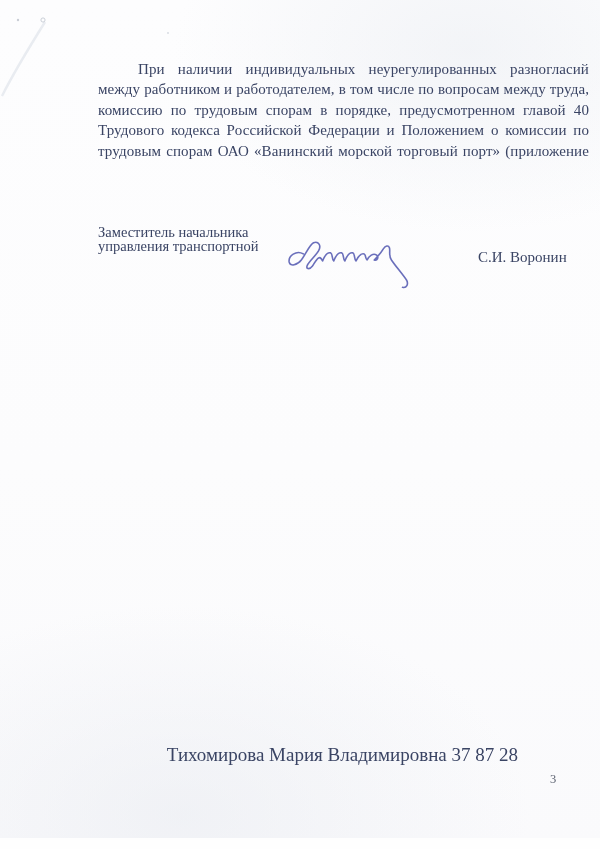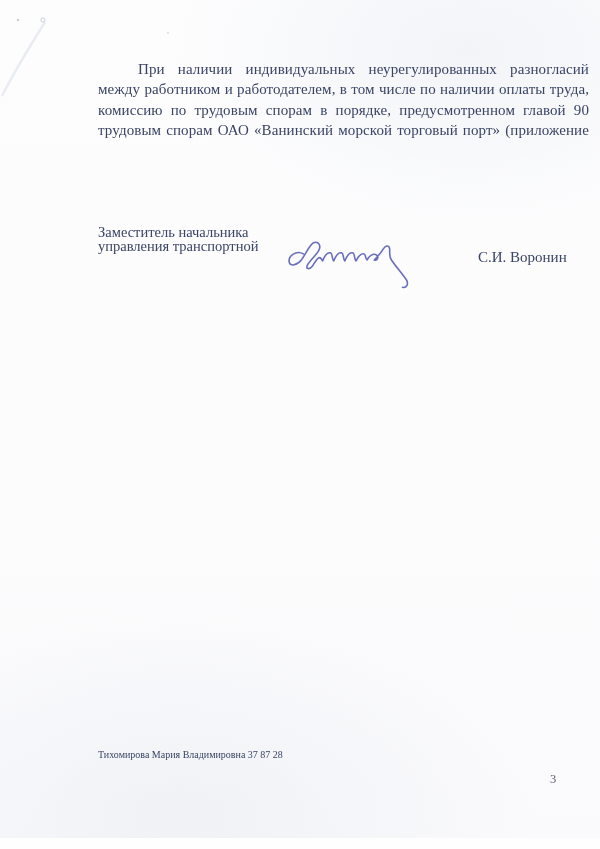--- a/index.html
+++ b/index.html
@@ -63,22 +63,23 @@
     left: 275px;
     top: 231px;
     width: 162px;
     height: 62px;
   }
   .contacts {
     position: absolute;
     left: 98px;
     top: 748px;
     width: 420px;
-    font-size: 10px;
+    font-size: 19px;
     line-height: 13.4px;
+    text-align: right;
   }
   .page-number {
     position: absolute;
     left: 550px;
     top: 772px;
     font-size: 12.5px;
     color: #595f6e;
   }
 </style>
 </head>
@@ -89,22 +90,23 @@
   <svg class="artifacts" viewBox="0 0 600 849" xmlns="http://www.w3.org/2000/svg" aria-hidden="true">
     <path d="M 2 96 C 14 72, 30 46, 45 22" fill="none" stroke="#e4e7ed" stroke-width="2.4" opacity="0.8"></path>
     <circle cx="18" cy="20" r="1.2" fill="#c9cdd6"></circle>
     <circle cx="43" cy="20" r="2.1" fill="none" stroke="#c4c9d3" stroke-width="0.9"></circle>
     <circle cx="168" cy="33" r="0.9" fill="#d4d8e0"></circle>
     <rect x="0" y="838" width="600" height="11" fill="#fefefe"></rect>
   </svg>
 
   <div class="paragraph">
     <div class="pline first">При наличии индивидуальных неурегулированных разногласий</div>
-    <div class="pline">между работником и работодателем, в том числе по наличии оплаты труда,</div>
-    <div class="pline">комиссию по трудовым спорам в порядке, предусмотренном главой 90</div>
+    <div class="pline">между работником и работодателем, в том числе по вопросам между труда,</div>
+    <div class="pline">комиссию по трудовым спорам в порядке, предусмотренном главой 40</div>
+    <div class="pline">Трудового кодекса Российской Федерации и Положением о комиссии по</div>
     <div class="pline">трудовым спорам ОАО «Ванинский морской торговый порт» (приложение</div>
   </div>
 
   <div class="sig-title">
     <div>Заместитель начальника</div>
     <div>управления транспортной</div>
   </div>
 
   <svg class="signature-svg" viewBox="0 0 160 60" xmlns="http://www.w3.org/2000/svg" aria-hidden="true">
     <path fill="none" stroke="var(--signature, #5d63b5)" stroke-width="1.6" stroke-linecap="round" stroke-linejoin="round" opacity="0.92" d="M 28 22

